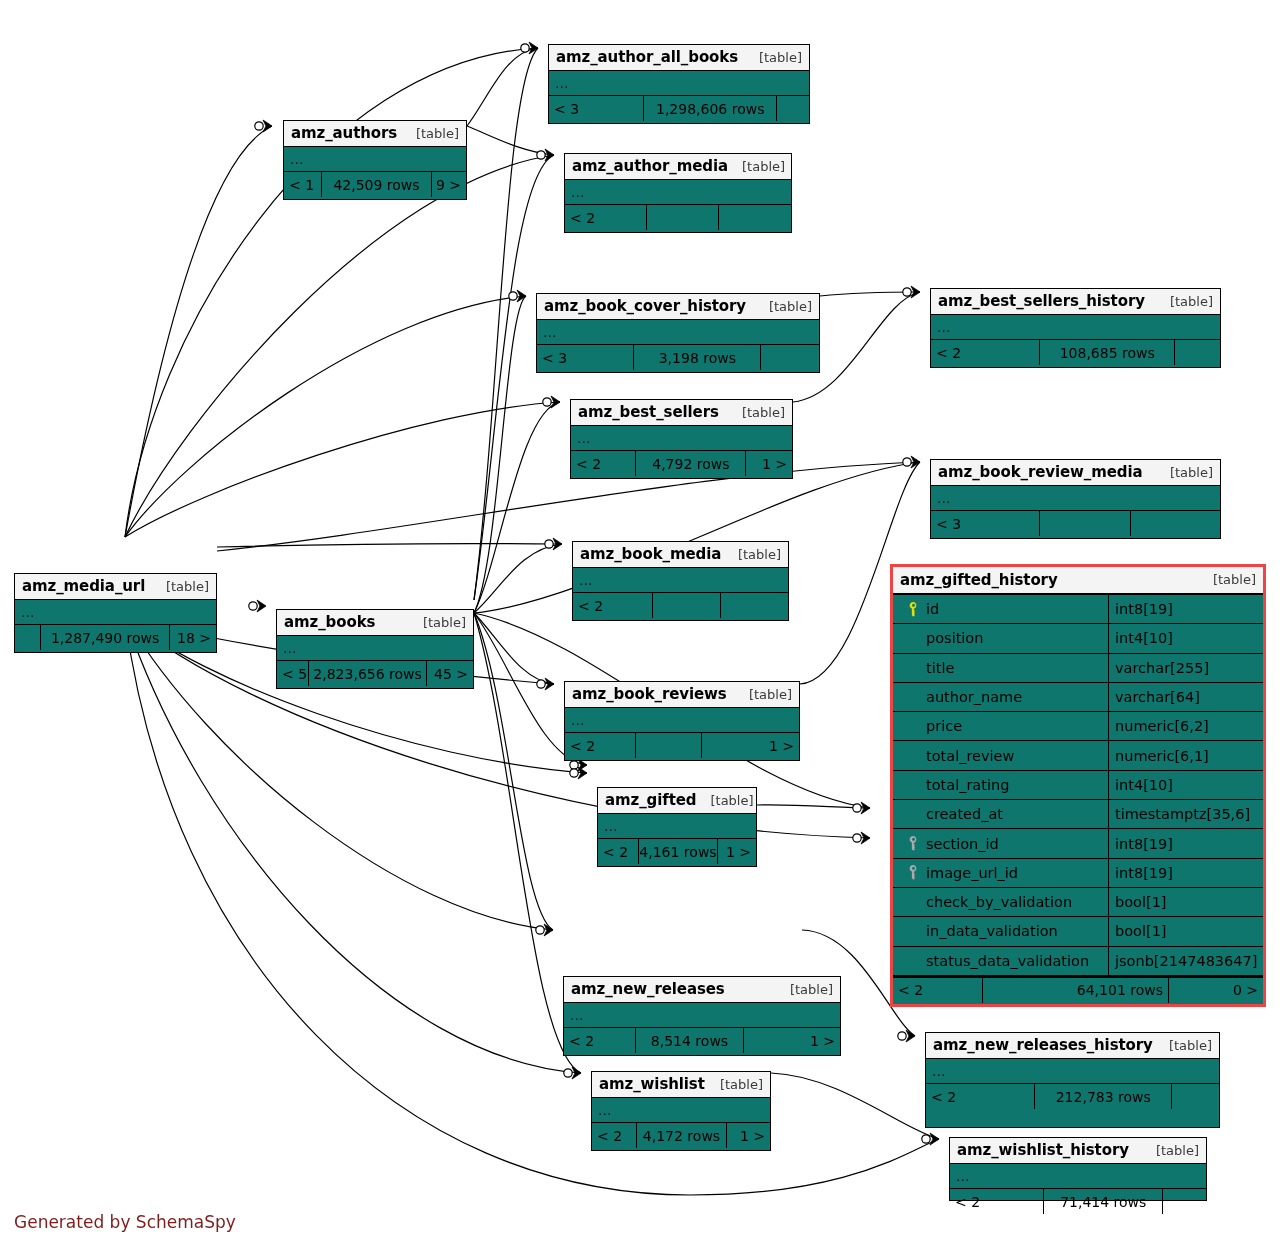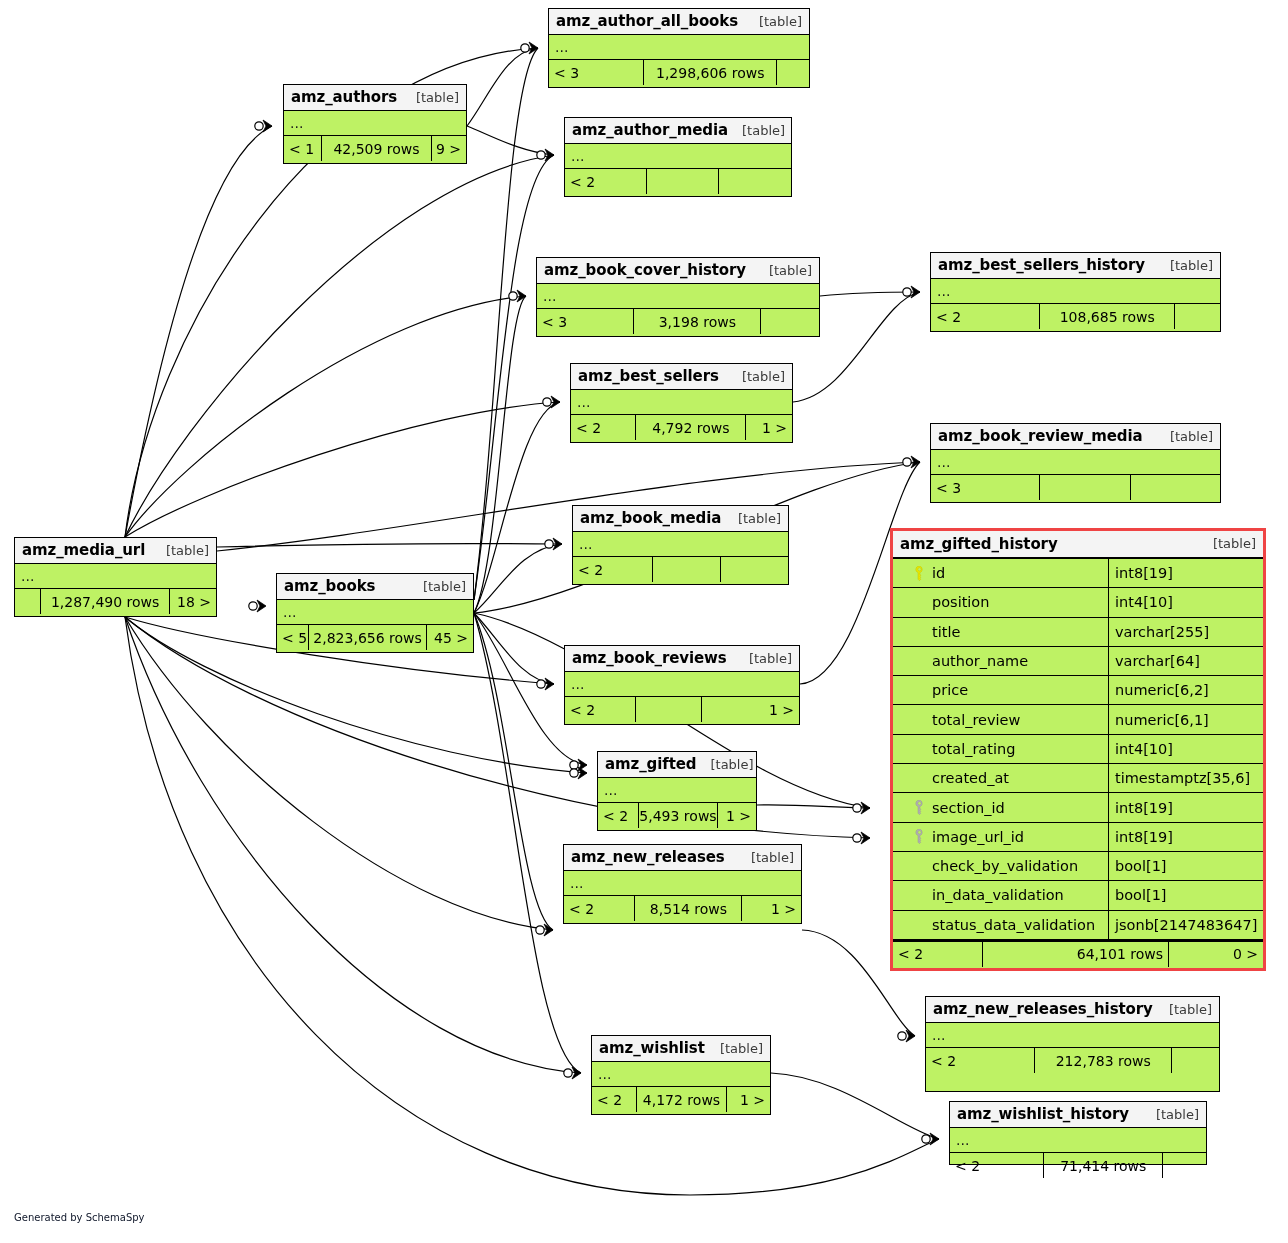--- a/index.html
+++ b/index.html
@@ -23,23 +23,24 @@
     position: absolute;
     left: 0;
     top: 0;
     width: 1288px;
     height: 1243px;
     pointer-events: none;
   }
   .node {
     position: absolute;
     box-sizing: border-box;
-    background: #bef264;
+    background: #0f766e;
     border: 1px solid #000000;
     z-index: 5;
+    margin-top: 36px;
   }
   .node.focal {
     border: 3px solid #ef4444;
     z-index: 7;
   }
   .node-title {
     display: flex;
     align-items: center;
     justify-content: space-between;
     background: #f4f4f4;
@@ -104,21 +105,21 @@
     box-sizing: border-box;
     border-bottom: 1px solid #000000;
     font-size: 14.5px;
   }
   .col-name {
     flex: 0 0 216px;
     box-sizing: border-box;
     border-right: 1px solid #000000;
     display: flex;
     align-items: center;
-    padding-left: 20px;
+    padding-left: 14px;
     gap: 6px;
     white-space: nowrap;
   }
   .col-type {
     flex: 1 1 auto;
     display: flex;
     align-items: center;
     padding-left: 6px;
     white-space: nowrap;
   }
@@ -127,22 +128,22 @@
     display: inline-flex;
     align-items: center;
     justify-content: center;
     flex: 0 0 13px;
   }
   .key-ico { display: block; }
   .footer-credit {
     position: absolute;
     left: 14px;
     top: 1212px;
-    font-size: 10px;
-    color: #0f172a;
+    font-size: 17px;
+    color: #7f1d1d;
     white-space: nowrap;
   }
 </style>
 </head>
 <body>
 
 <div id="canvas">
 
   <svg id="edge-layer" viewBox="0 0 1288 1243" xmlns="http://www.w3.org/2000/svg">
     <g id="edges-group" fill="none" stroke="#000000" stroke-width="1.2">
@@ -389,25 +390,25 @@
         </div>
       </div>
       <div class="node" style="left: 597px; top: 751px; width: 160px; height: 80px;">
         <div class="node-title">
           <span class="tbl-name">amz_gifted</span>
           <span class="tbl-tag">[table]</span>
         </div>
         <div class="node-body">...</div>
         <div class="node-foot">
           <div class="foot-cell fc-left" style="width: 41px;">&lt; 2</div>
-          <div class="foot-cell fc-center" style="width: 81px;">5,493 rows</div>
+          <div class="foot-cell fc-center" style="width: 81px;">4,161 rows</div>
           <div class="foot-cell fc-right" style="width: 38px; flex: 1 1 auto;">1 &gt;</div>
         </div>
       </div>
-      <div class="node" style="left: 563px; top: 844px; width: 239px; height: 80px;">
+      <div class="node" style="left: 563px; top: 940px; width: 278px; height: 80px;">
         <div class="node-title">
           <span class="tbl-name">amz_new_releases</span>
           <span class="tbl-tag">[table]</span>
         </div>
         <div class="node-body">...</div>
         <div class="node-foot">
           <div class="foot-cell fc-left" style="width: 72px;">&lt; 2</div>
           <div class="foot-cell fc-center" style="width: 108px;">8,514 rows</div>
           <div class="foot-cell fc-right" style="width: 59px; flex: 1 1 auto;">1 &gt;</div>
         </div>

